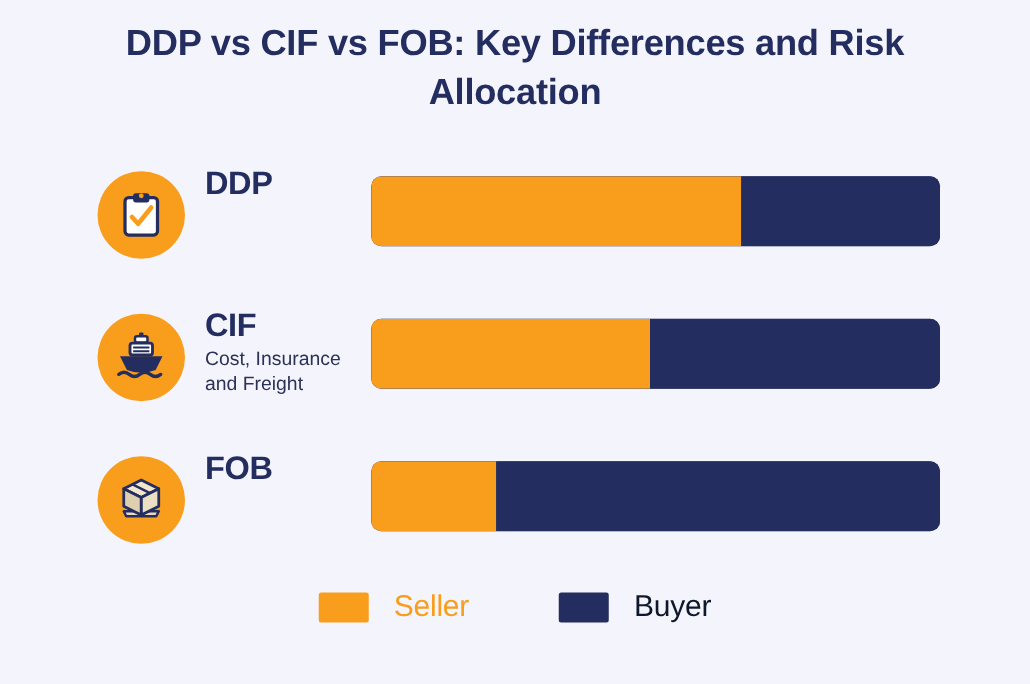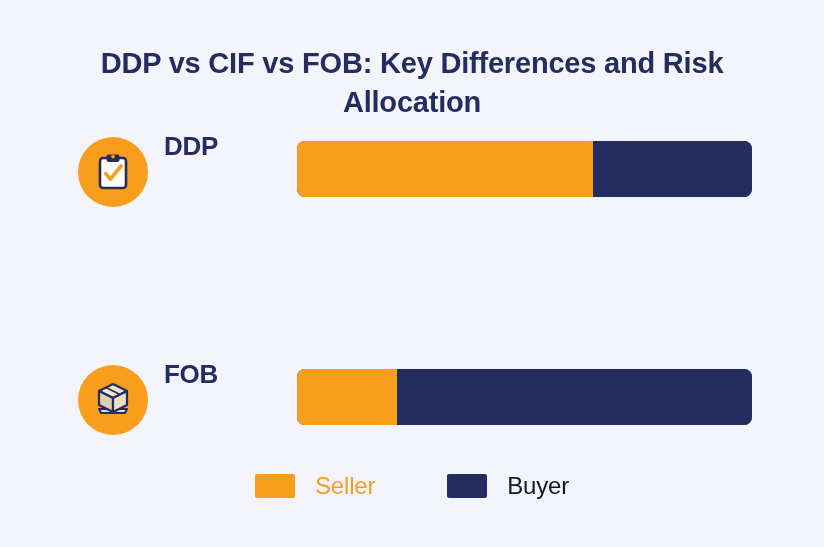--- a/index.html
+++ b/index.html
@@ -14,21 +14,21 @@
     overflow: hidden;
     position: relative;
   }
   .infographic {
     position: absolute;
     inset: 0;
   }
   
   .title {
     position: absolute;
-    top: 44px;
+    top: 16px;
     left: 62px;
     width: 700px;
     text-align: center;
     color: #232d5f;
     font-size: 29px;
     font-weight: bold;
     line-height: 1.33;
     letter-spacing: -0.2px;
   }
   
@@ -149,20 +149,42 @@
     </div>
     <div class="labels">
       <div class="code">DDP</div>
     </div>
     <div class="bar">
       <div class="seg-seller" style="width: 65%;"></div>
       <div class="seg-buyer"></div>
     </div>
   </div>
 
+  <div class="row row-cif">
+    <div class="icon-badge">
+      <svg width="44" height="42" viewBox="0 0 44 42" aria-hidden="true">
+        <rect x="17" y="4" width="10" height="5" rx="1.6" fill="#ffffff" stroke="#232d5f" stroke-width="2"></rect>
+        <rect x="20.2" y="1" width="3.6" height="3.4" rx="1" fill="#232d5f"></rect>
+        <rect x="13" y="9.5" width="18" height="9.5" rx="2" fill="#ffffff" stroke="#232d5f" stroke-width="2.3"></rect>
+        <line x1="15.5" y1="13" x2="28.5" y2="13" stroke="#232d5f" stroke-width="1.6"></line>
+        <line x1="15.5" y1="16" x2="28.5" y2="16" stroke="#232d5f" stroke-width="1.6"></line>
+        <path d="M5 20 H39 L33.5 31 Q22 35.5 10.5 31 Z" fill="#232d5f"></path>
+        <path d="M4 34.5 q4.2 -3.4 8.4 0 q4.2 3.4 8.4 0 q4.2 -3.4 8.4 0 q4.2 3.4 8.4 0" fill="none" stroke="#232d5f" stroke-width="2.6" stroke-linecap="round"></path>
+      </svg>
+    </div>
+    <div class="labels">
+      <div class="code">CIF</div>
+      <div class="desc">Cost, Insurance
+and Freight</div>
+    </div>
+    <div class="bar">
+      <div class="seg-seller" style="width: 49%;"></div>
+      <div class="seg-buyer"></div>
+    </div>
+  </div>
 
   <div class="row row-fob">
     <div class="icon-badge">
       <svg width="42" height="42" viewBox="0 0 42 42" aria-hidden="true">
         <path d="M7 30 H35 L33 34 H9 Z" fill="#e6d9bd" stroke="#232d5f" stroke-width="2" stroke-linejoin="round"></path>
         <path d="M21 5 L35 12 L21 19 L7 12 Z" fill="#f2e7cd" stroke="#232d5f" stroke-width="2.2" stroke-linejoin="round"></path>
         <path d="M7 12 L7 26 L21 33 L21 19 Z" fill="#ded0ae" stroke="#232d5f" stroke-width="2.2" stroke-linejoin="round"></path>
         <path d="M35 12 L35 26 L21 33 L21 19 Z" fill="#eadfc2" stroke="#232d5f" stroke-width="2.2" stroke-linejoin="round"></path>
         <path d="M14 8.5 L28 15.5" stroke="#232d5f" stroke-width="1.8"></path>
         <path d="M21 19 L21 33" stroke="#232d5f" stroke-width="1.8"></path>

